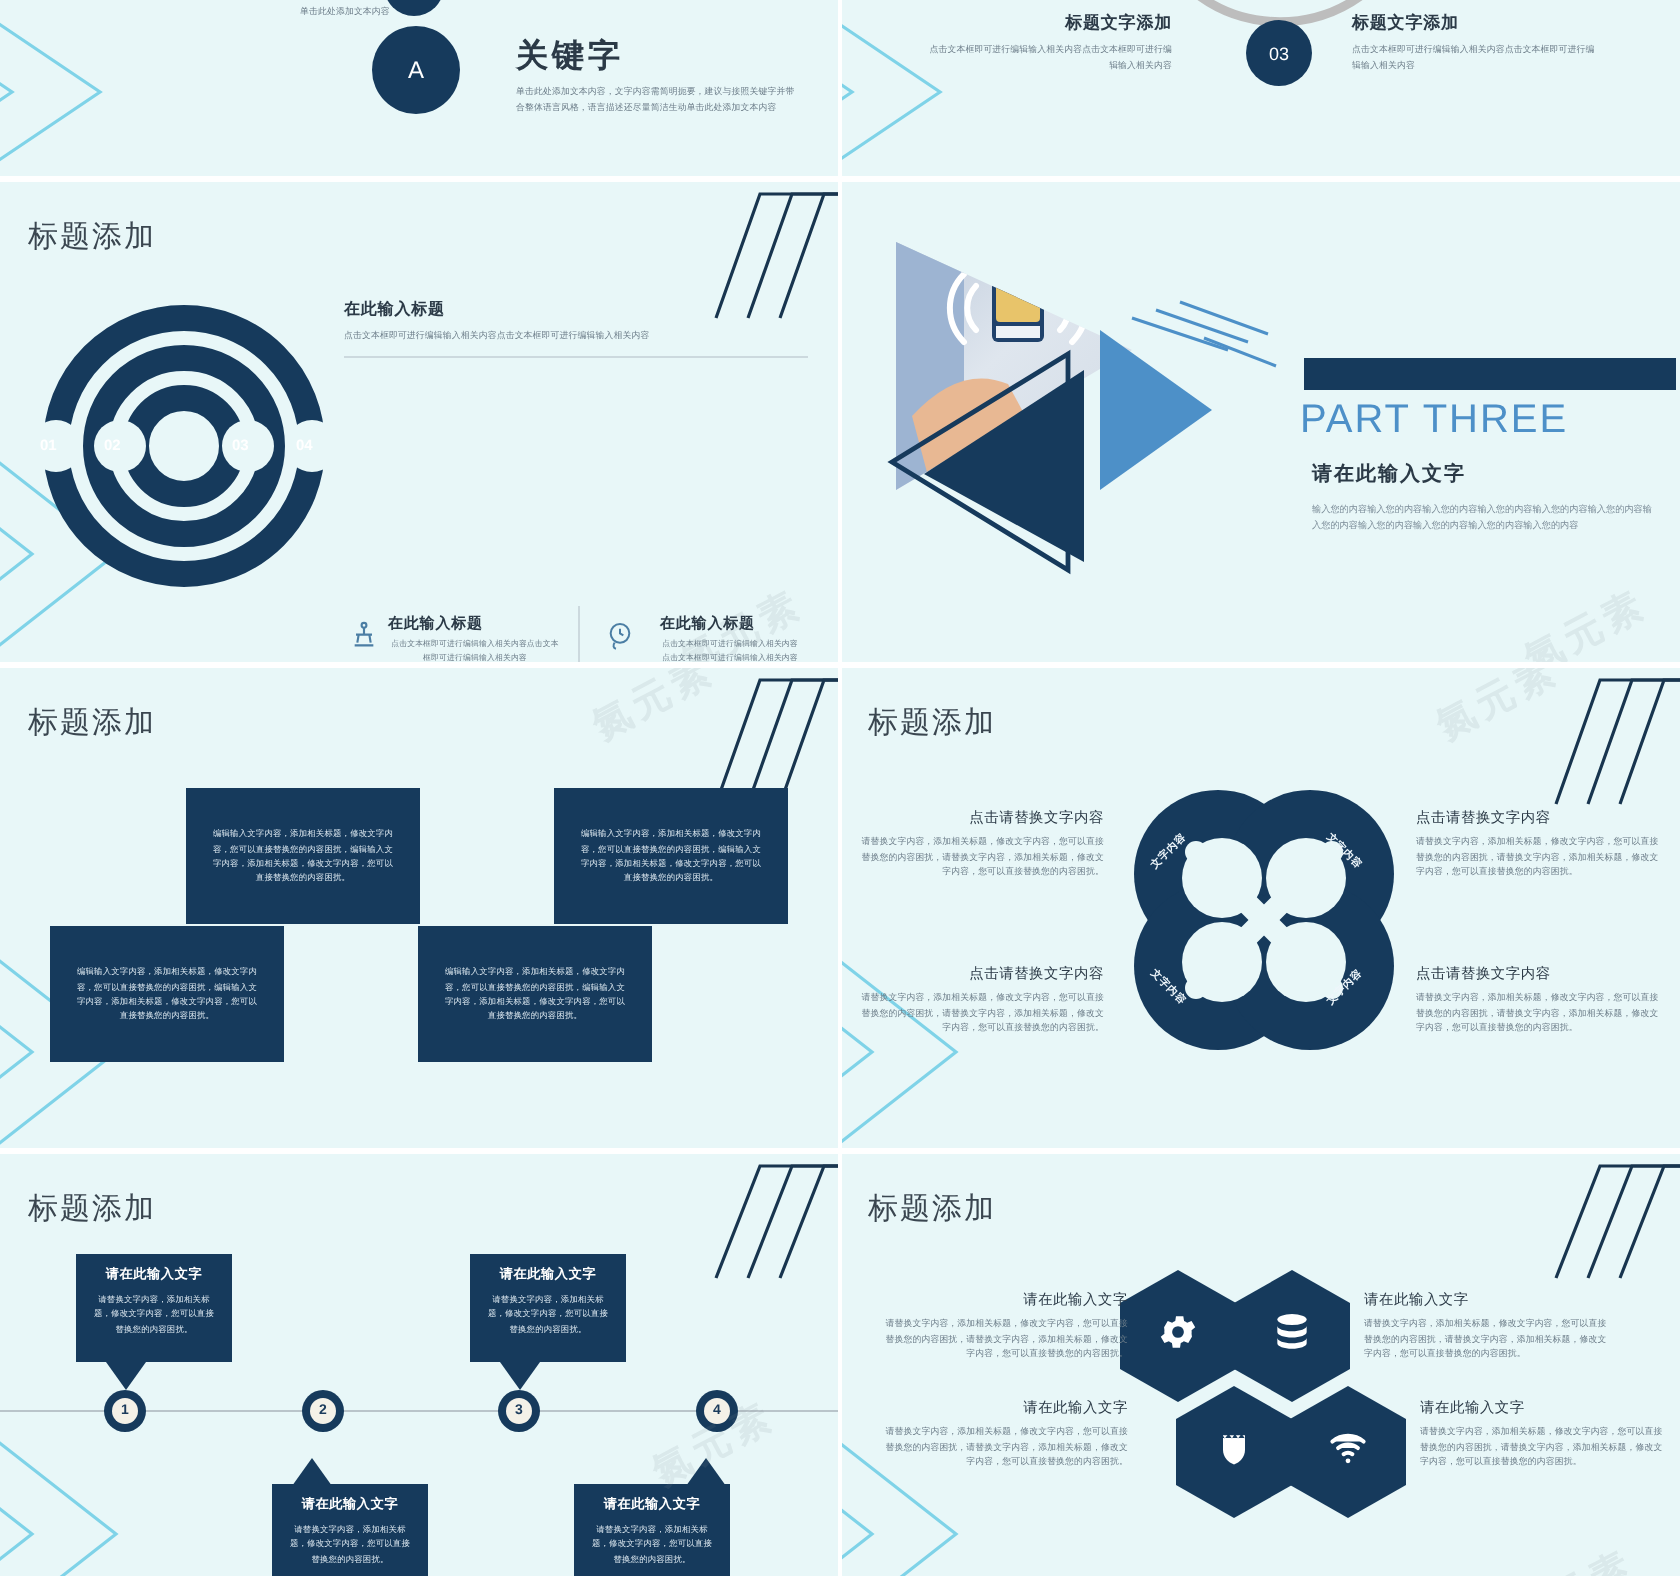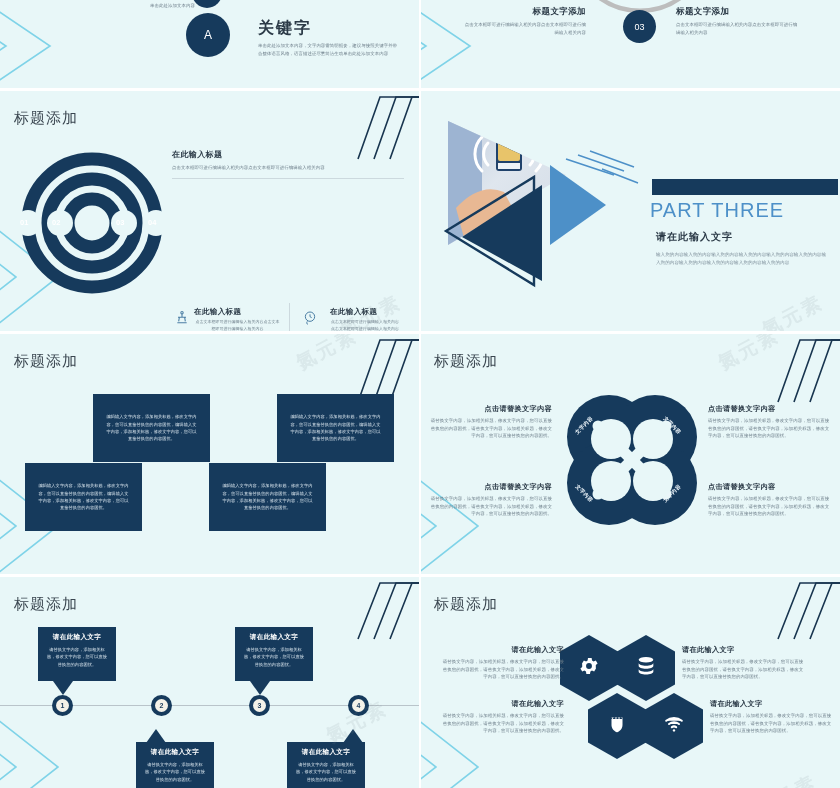--- a/index.html
+++ b/index.html
@@ -85,21 +85,21 @@
   .bub h5{margin:0 0 4px;text-align:center;font-size:6.6px;color:#fff;font-weight:700;letter-spacing:.3px;}
   .bub p{margin:0;text-align:center;}
   .tail{position:absolute;width:0;height:0;}
 
   
   .hex{position:absolute;background:#163a5c;clip-path:polygon(50% 0%,100% 25%,100% 75%,50% 100%,0% 75%,0% 25%);
        display:flex;align-items:center;justify-content:center;}
   .hex svg{width:22px;height:22px;fill:#ffffff;}
 
   .side{position:absolute;width:124px;}
-  .side h5{margin:0 0 3px;font-size:7.2px;color:#2b3a47;font-weight:700;letter-spacing:.3px;}
+  .side h5{margin:0 0 3px;font-size:7.2px;color:#2b3a47;font-weight:400;letter-spacing:.3px;}
   .side p{margin:0;}
   .side.ta{text-align:right;}
   .side.ta h5{text-align:right;}
 </style>
 </head>
 <body>
 
 <div class="sheet">
 
   <div class="slide w col-l r0" style="top:0">

